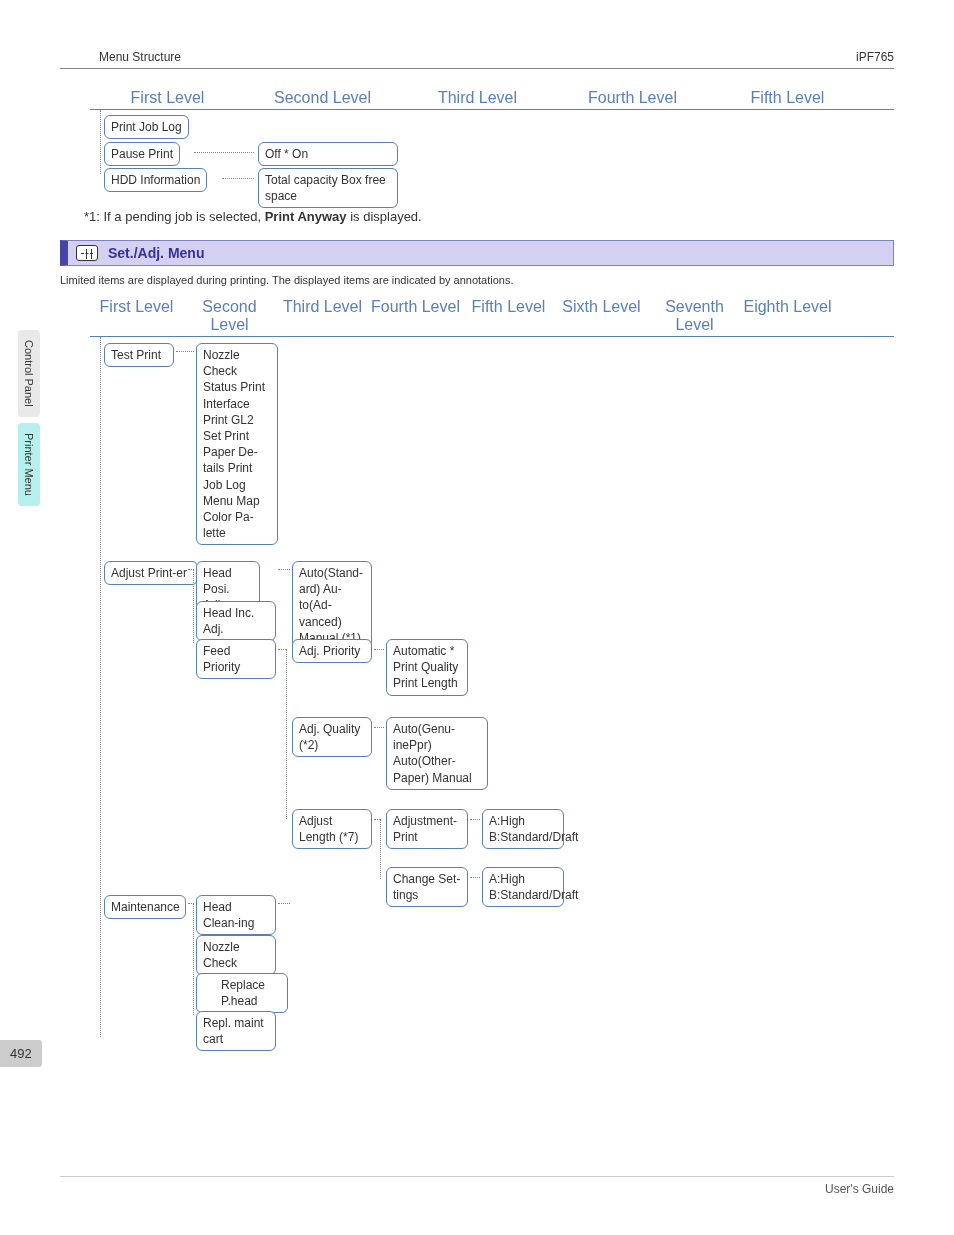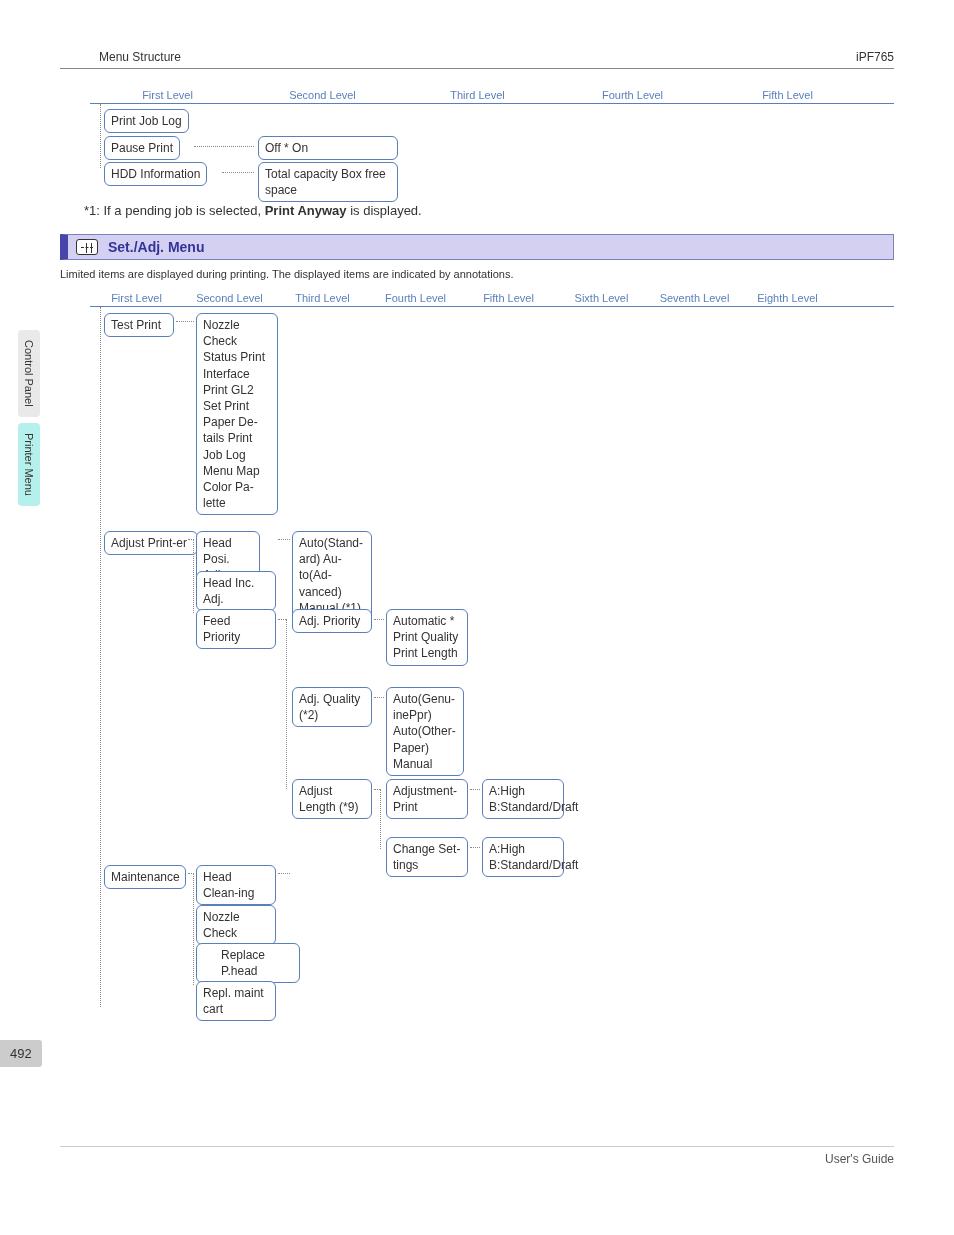--- a/index.html
+++ b/index.html
@@ -5,21 +5,21 @@
   * { box-sizing: border-box; margin: 0; padding: 0; }
   body { font-family: Arial, Helvetica, sans-serif; font-size: 13px; color: #333; background: #fff; width: 954px; position: relative; }
   .page { padding: 50px 60px 30px 60px; position: relative; }
   .header-row { display: flex; justify-content: space-between; font-size: 12px; margin-bottom: 4px; margin-left: 39px; }
   .header-underline { border-bottom: 1px solid #888; margin-bottom: 20px; }
   .side-tabs { position: absolute; left: 18px; top: 330px; }
   .side-tab { writing-mode: vertical-rl; font-size: 11px; padding: 10px 5px; margin-bottom: 6px; border-radius: 4px; text-align: center; }
   .side-tab.gray { background: #e9e9e9; }
   .side-tab.cyan { background: #b6f0ec; }
 
-  .level-header { display: flex; font-size: 11px; color: #5a7fba; margin-bottom: 2px; }
+  .level-header { display: flex; font-size: 16px; color: #5a7fba; margin-bottom: 2px; }
   .level-header .lh-cell { flex: 0 0 155px; text-align: center; }
   .level-header.row8 .lh-cell { flex: 0 0 93px; }
 
   .menu-table { border-top: 1px solid #5a7fba; }
 
   .node { display: inline-block; border: 1px solid #5a7fba; border-radius: 6px; background: #fff; padding: 3px 6px; font-size: 12px; color: #333; line-height: 1.35; vertical-align: top; }
   .conn-h { position: absolute; border-top: 1px dotted #888; height: 1px; }
   .conn-v { position: absolute; border-left: 1px dotted #888; width: 1px; }
 
   .section-title { display: flex; align-items: center; background: #d4d0f2; border: 1px solid #8080c0; border-left: 8px solid #4646aa; padding: 4px 8px; margin: 16px 0 8px 0; }
@@ -150,25 +150,25 @@
       <div class="conn-h" style="left:284px; top:312px; width:10px;"></div>
       <div class="pos" style="left:296px; top:302px;">
         <div class="node" style="width:82px;">Automatic *   Print Quality   Print Length</div>
       </div>
 
       <div class="pos" style="left:202px; top:380px;">
         <div class="node" style="width:80px;">Adj. Quality (*2)</div>
       </div>
       <div class="conn-h" style="left:284px; top:390px; width:10px;"></div>
       <div class="pos" style="left:296px; top:380px;">
-        <div class="node" style="width:78px;">Auto(Genu-inePpr)   Auto(Other-Paper)   Manual</div>
+        <div class="node" style="width:102px;">Auto(Genu-inePpr)   Auto(Other-Paper)   Manual</div>
       </div>
 
       <div class="pos" style="left:202px; top:472px;">
-        <div class="node" style="width:80px;">Adjust Length (*9)</div>
+        <div class="node" style="width:80px;">Adjust Length (*7)</div>
       </div>
       <div class="conn-h" style="left:284px; top:482px; width:6px;"></div>
       <div class="conn-v" style="left:290px; top:482px; height:60px;"></div>
 
       <div class="pos" style="left:296px; top:472px;">
         <div class="node" style="width:82px;">Adjustment-Print</div>
       </div>
       <div class="conn-h" style="left:380px; top:482px; width:10px;"></div>
       <div class="pos" style="left:392px; top:472px;">
         <div class="node" style="width:82px;">A:High   B:Standard/Draft</div>
@@ -191,21 +191,21 @@
       <div class="pos" style="left:106px; top:558px;">
         <div class="node" style="width:80px;">Head Clean-ing</div>
       </div>
       <div class="conn-h" style="left:188px; top:566px; width:12px;"></div>
 
       <div class="pos" style="left:106px; top:598px;">
         <div class="node" style="width:80px;">Nozzle Check</div>
       </div>
 
       <div class="pos" style="left:106px; top:636px;">
-        <div class="node" style="width:104px;padding-left:24px;">Replace P.head</div>
+        <div class="node" style="width:92px;padding-left:24px;">Replace P.head</div>
       </div>
 
       <div class="pos" style="left:106px; top:674px;">
         <div class="node" style="width:80px;">Repl. maint cart</div>
       </div>
     </div>
   </div>
 
   <div class="footer">User's Guide</div>
 </div>

